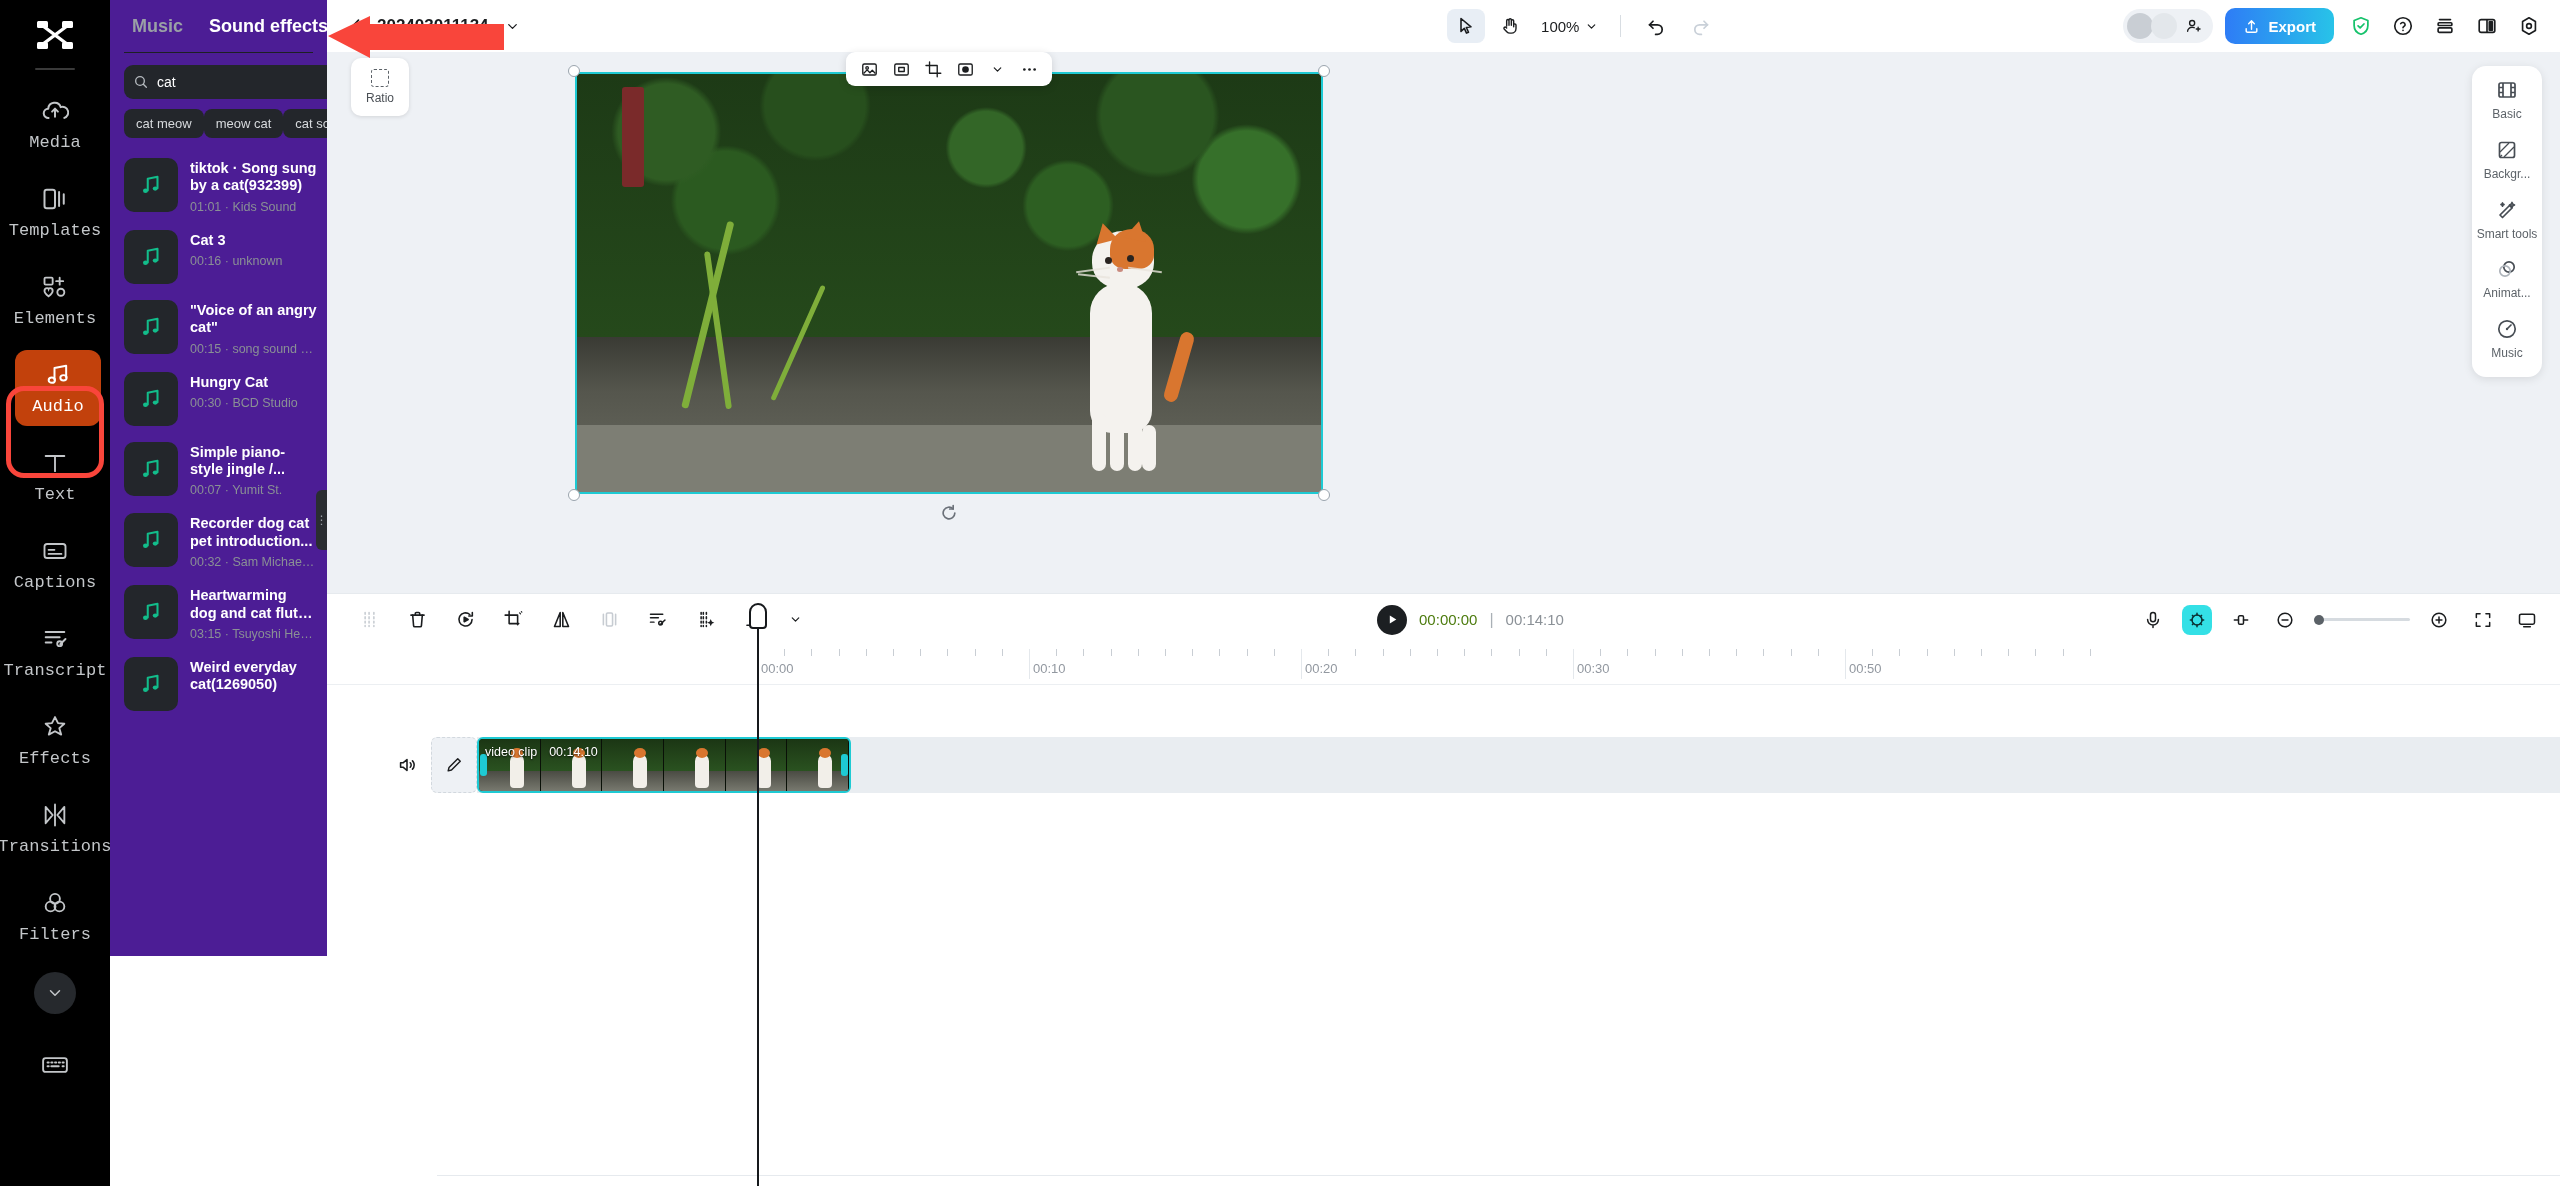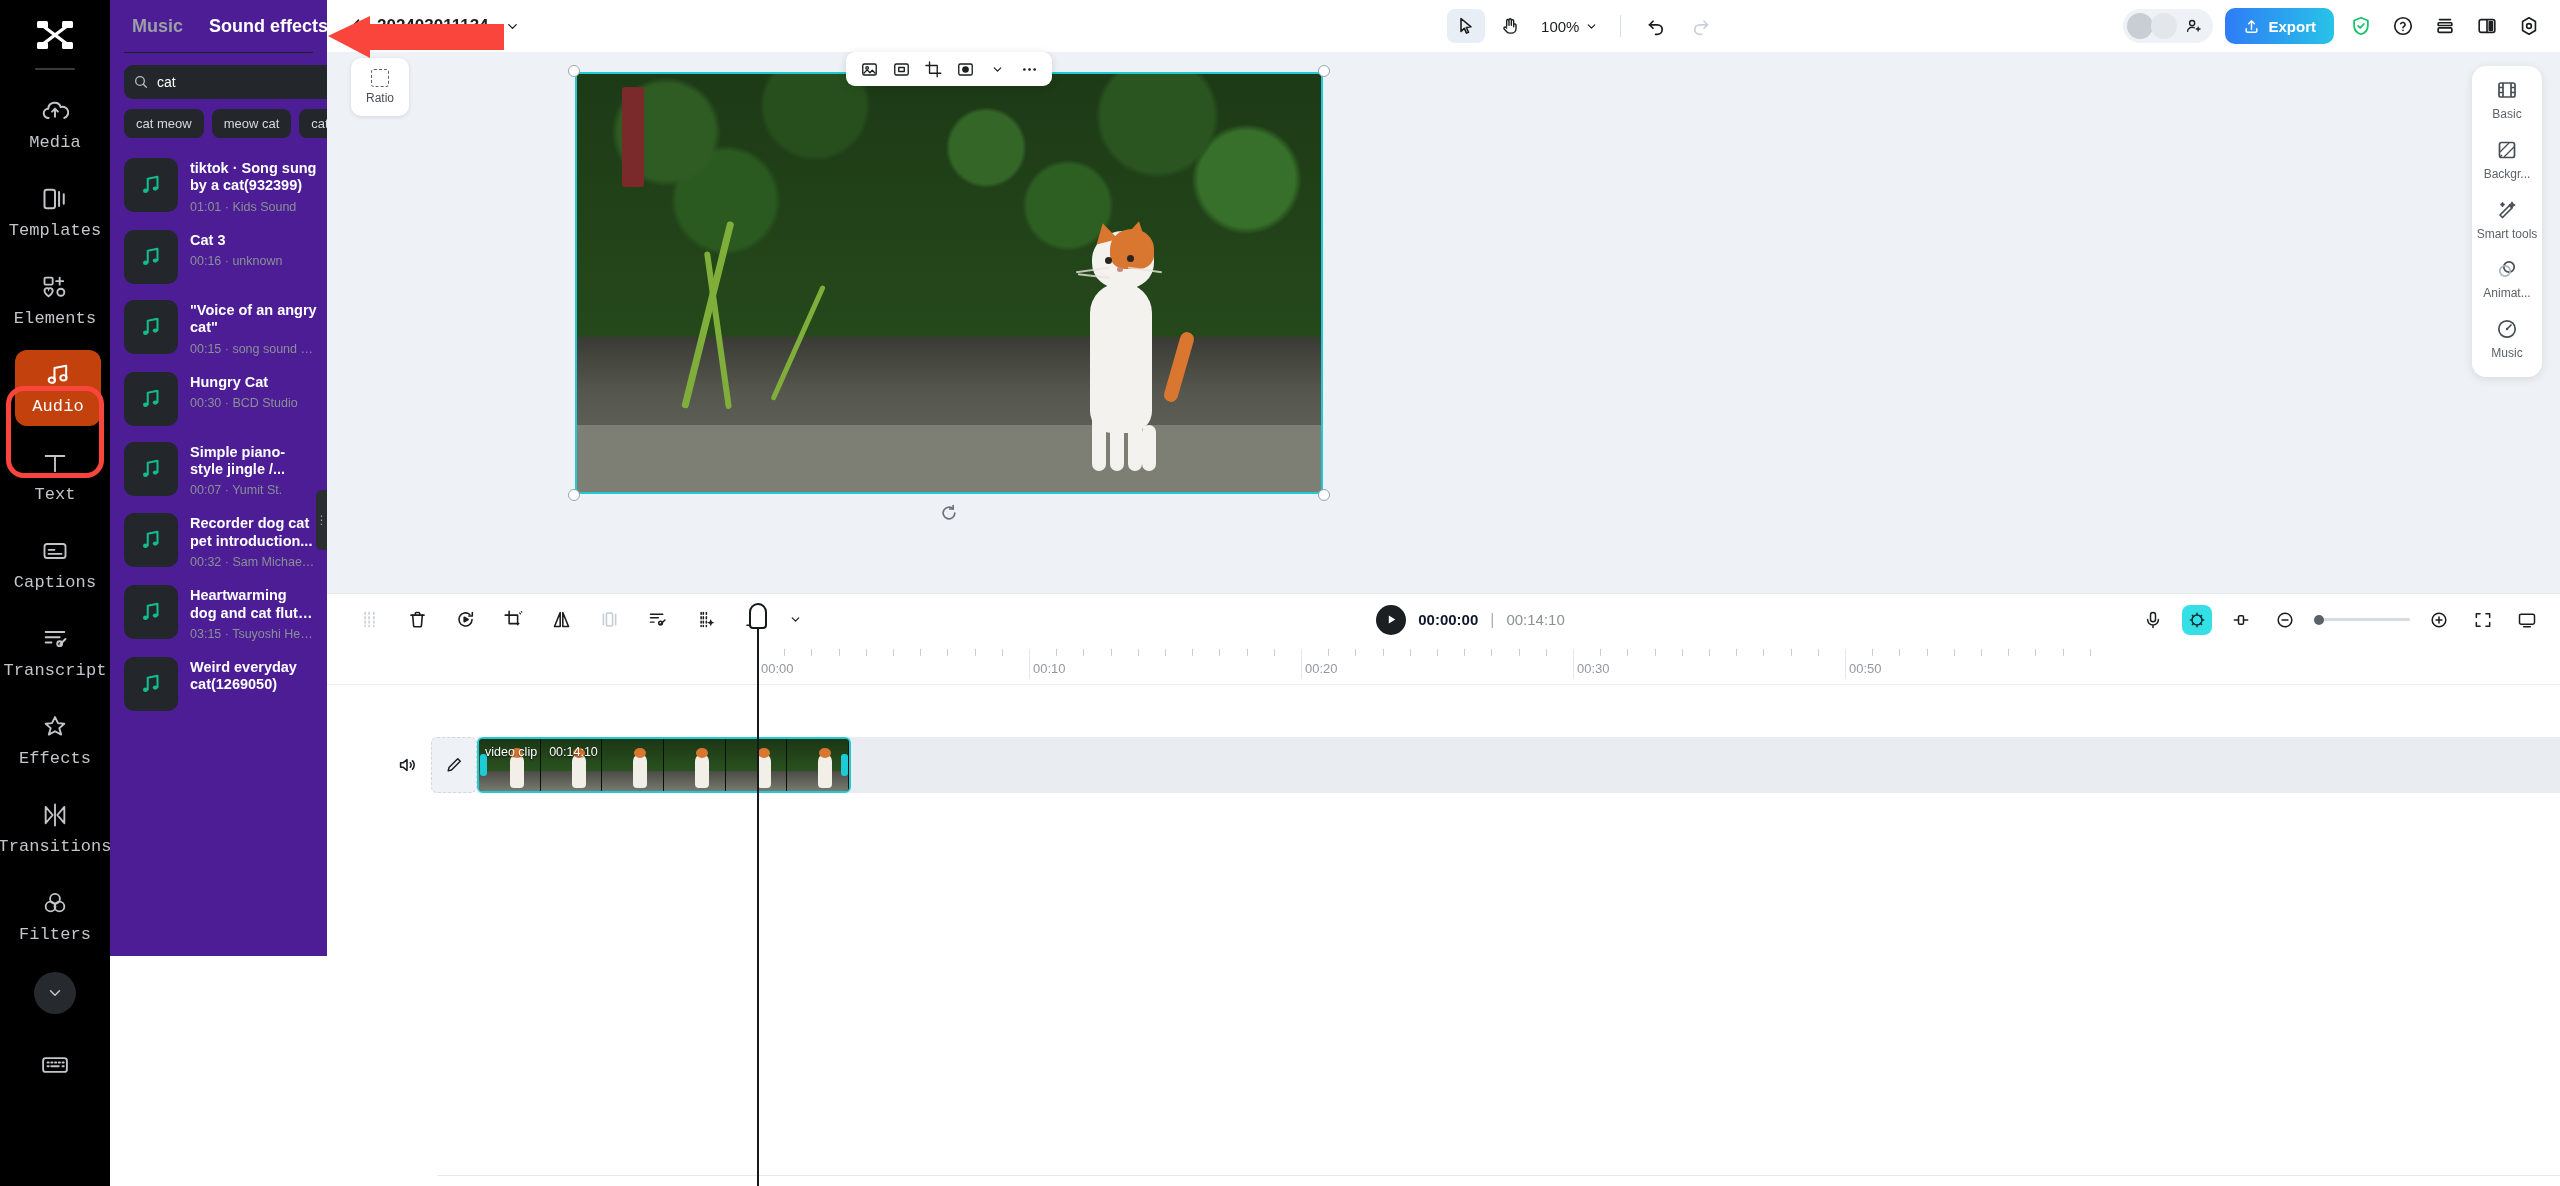--- a/index.html
+++ b/index.html
@@ -54,21 +54,21 @@
   .search-row { display:flex; align-items:center; gap: 8px; padding: 12px 14px 0 14px; }
   .search-box {
     flex:1; height: 34px; background: #23262b; border-radius: 9px;
     display:flex; align-items:center; gap: 8px; padding: 0 9px;
   }
   .search-box input {
     flex:1; background: transparent; border:none; outline:none;
     color:#ffffff; font-size: 14px; font-family: "Liberation Sans", sans-serif;
   }
   .search-box input::placeholder { color:#7c8186; }
-  .chips { display:flex; gap: 8px; padding: 10px 0 0 14px; overflow:hidden; }
+  .chips { display:flex; padding: 10px 0 0 14px; overflow:hidden; }
   .chip {
     background:#23262b; color:#d7dadd; font-size: 13px; border-radius: 8px;
     padding: 7px 12px; white-space: nowrap; cursor:pointer;
   }
   .tracks { margin-top: 12px; overflow: hidden; flex:1; }
   .track { display:flex; gap: 12px; padding: 8px 10px 8px 14px; align-items:flex-start; cursor:pointer; }
   .track-thumb {
     width: 54px; height: 54px; flex:0 0 54px; background:#23262b; border-radius: 10px;
     display:flex; align-items:center; justify-content:center;
   }
@@ -179,21 +179,21 @@
     padding: 12px 0 16px; display:flex; flex-direction:column; align-items:center; gap: 16px;
   }
   .rc-item { display:flex; flex-direction:column; align-items:center; gap: 6px; cursor:pointer; width: 100%; }
   .rc-item .lbl { font-size: 12px; color:#5d6369; text-align:center; line-height:1.15; }
 
   
   .tl-bar { height: 52px; flex:0 0 52px; background:#ffffff; display:flex; align-items:center; padding: 0 18px; border-top:1px solid #e6eaee; }
   .tl-left { display:flex; align-items:center; gap: 20px; padding-left: 10px; }
   .tl-center { flex:1; display:flex; align-items:center; justify-content:center; gap: 12px; }
   .play-btn { width: 30px; height: 30px; border-radius:50%; background:#1c1f22; display:flex; align-items:center; justify-content:center; cursor:pointer; }
-  .time-cur { font-size: 15px; color:#0f172a; font-weight:700; }
+  .time-cur { font-size: 15px; color:#4d7c0f; font-weight:400; }
   .time-sep { color:#aab0b6; }
   .time-tot { font-size: 15px; color:#8b9197; }
   .tl-right { display:flex; align-items:center; gap: 14px; }
   .tlr-btn { width: 30px; height: 30px; display:flex; align-items:center; justify-content:center; cursor:pointer; border-radius:8px;}
   .tlr-btn.on { background:#34e0e6; }
   .zoom-slider { display:flex; align-items:center; gap: 10px; }
   .slider-track { width: 96px; height: 3px; background:#d6dbe0; border-radius:2px; position:relative;}
   .slider-knob { position:absolute; left: 0; top: -3.5px; width: 10px; height: 10px; border-radius:50%; background:#5b6167;}
 
   

